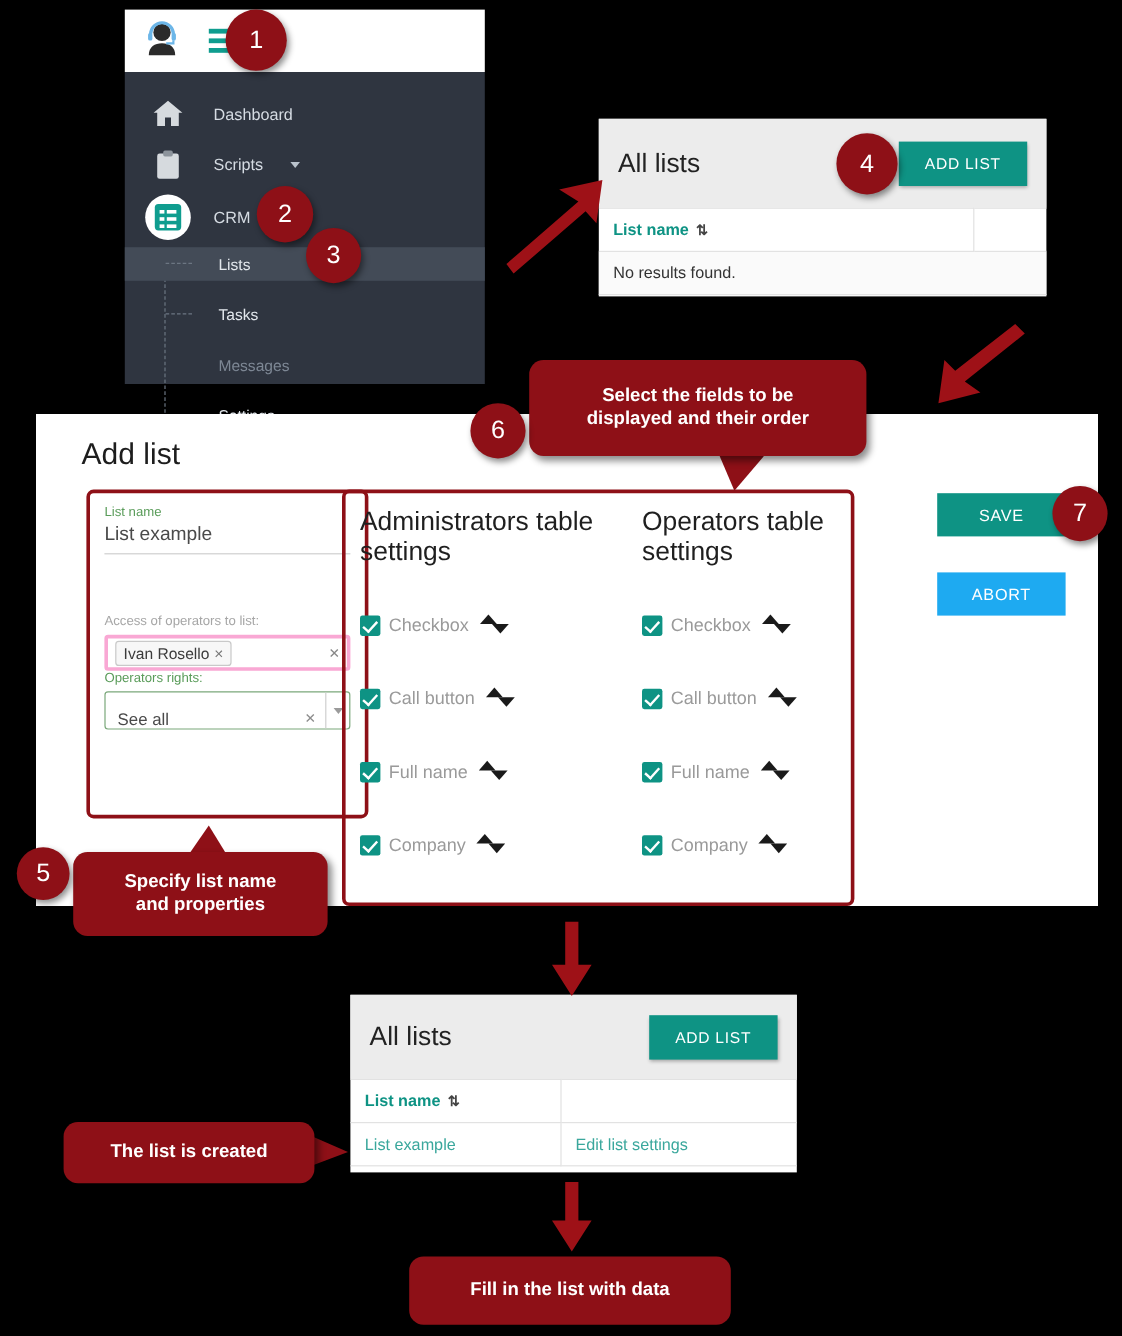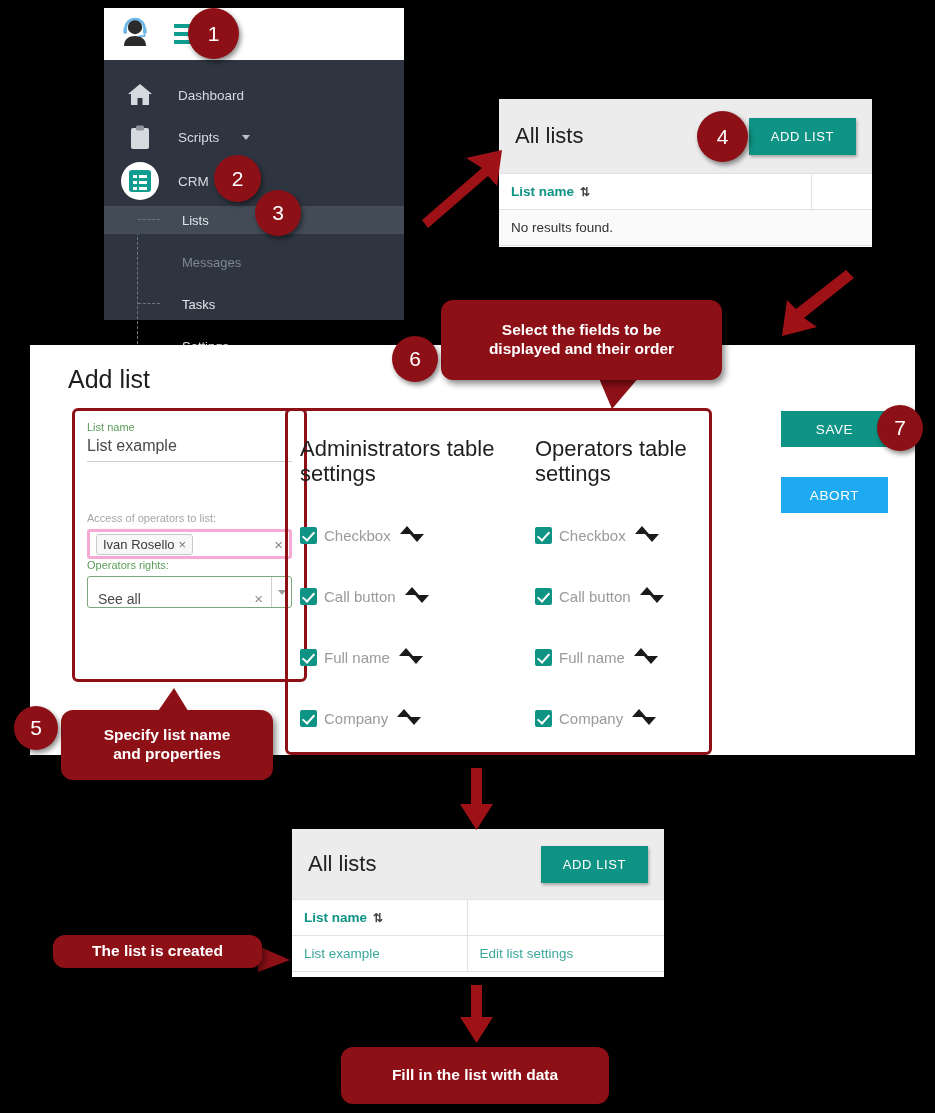--- a/index.html
+++ b/index.html
@@ -79,21 +79,21 @@
   .tag { border:1px solid #c9c9c9; background:#f7f7f7; border-radius:3px; padding:2px 6px; font-size:13px; color:#3b3b3b; }
   .tag .x { color:#777; margin-left:4px; }
   .clr { color:#888; font-size:15px; cursor:pointer; }
   .sel-box { border:1px solid #7ba87b; border-radius:3px; height:32px; display:flex; align-items:flex-end; padding:0 0 0 10px; }
   .sel-val { flex:1; font-size:14px; color:#4a4a4a; }
   .sel-x { color:#8d8d8d; padding:0 8px; font-size:15px; }
   .sel-arrow { width:20px; border-left:1px solid #cfcfcf; height:100%; display:flex; align-items:center; justify-content:center; }
   .sel-arrow i { width:0;height:0;border-left:4px solid transparent;border-right:4px solid transparent;border-top:5px solid #9b9b9b; }
 
   
-  .ts-col { position:absolute; top:26px; width:230px; }
+  .ts-col { position:absolute; top:12px; width:230px; }
   .ts-title { font-size:22px; color:#1f1f1f; line-height:1.12; font-weight:400; }
   .ts-row { display:flex; align-items:center; height:24px; margin-top:37px; }
   .cbx { width:17px; height:17px; background:#0e9384; border-radius:2px; position:relative; flex:none; cursor:pointer; }
   .cbx::after { content:""; position:absolute; left:5px; top:2px; width:5px; height:10px; border:solid #fff; border-width:0 2px 2px 0; transform:rotate(42deg); }
   .ts-name { font-size:15px; color:#9a9a9a; margin-left:7px; }
   .updown { margin-left:9px; position:relative; width:26px; height:20px; cursor:pointer; }
   .updown .up { position:absolute; left:0; top:1px; width:0;height:0;border-left:7px solid transparent;border-right:7px solid transparent;border-bottom:8px solid #1a1a1a; }
   .updown .dn { position:absolute; left:10px; top:9px; width:0;height:0;border-left:7px solid transparent;border-right:7px solid transparent;border-top:8px solid #1a1a1a; }
 
   .btn-save { position:absolute; background:#0e9384; color:#fff; border:none; width:107px; height:36px; font-size:13.5px; letter-spacing:.6px; cursor:pointer; }
@@ -168,26 +168,26 @@
         <span class="nav-label">CRM</span>
         <i class="caret"></i>
       </div>
 
       <div style="position:relative; margin-top:4px;">
         <div class="tree-line"></div>
         <div class="sub-item active">
           <span class="dash"></span>
           <span>Lists</span>
         </div>
-        <div class="sub-item dim" style="margin-top:14px;">
-          <span>Messages</span>
-        </div>
         <div class="sub-item" style="margin-top:14px;">
           <span class="dash"></span>
           <span>Tasks</span>
+        </div>
+        <div class="sub-item dim" style="margin-top:14px;">
+          <span>Messages</span>
         </div>
         <div class="sub-item" style="margin-top:14px;">
           <span class="dash"></span>
           <span>Settings</span>
         </div>
       </div>
     </div>
   </div>
 
   <svg class="arrow-svg" style="left:404px; top:130px;" width="115" height="100">
@@ -381,21 +381,21 @@
           <a href="#">List example</a>
         </td>
         <td style="border-right:none;">
           <a href="#">Edit list settings</a>
         </td>
       </tr>
     </tbody>
       </table>
   </div>
 
-  <div class="bubble" style="left:53px; top:935px; width:209px; height:33px;">The list is created</div>
+  <div class="bubble" style="left:53px; top:935px; width:209px; height:51px;">The list is created</div>
   <svg style="position:absolute;left:258px;top:944px;z-index:34;" width="34" height="34">
     <path d="M0 2 L0 28 L32 16 Z" fill="#8e1017"></path>
   </svg>
 
   <svg class="arrow-svg" style="left:455px; top:985px;" width="44" height="60">
     <path d="M16 0 L27 0 L27 32 L38 32 L21.5 58 L5 32 L16 32 Z" fill="#9e1117"></path>
   </svg>
 
   <div class="bubble" style="left:341px; top:1047px; width:268px; height:57px;">Fill in the list with data</div>
 

